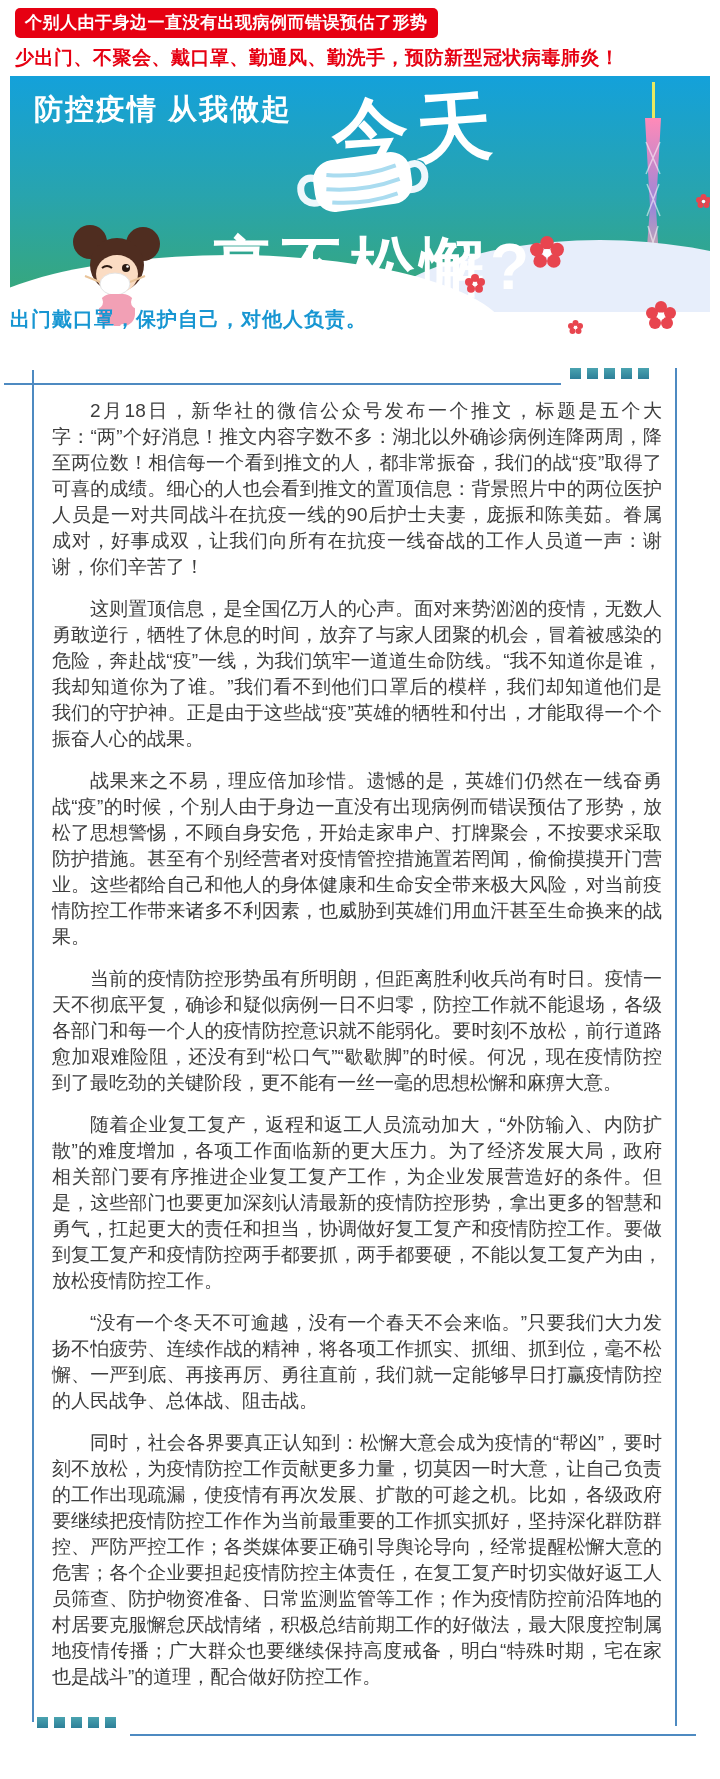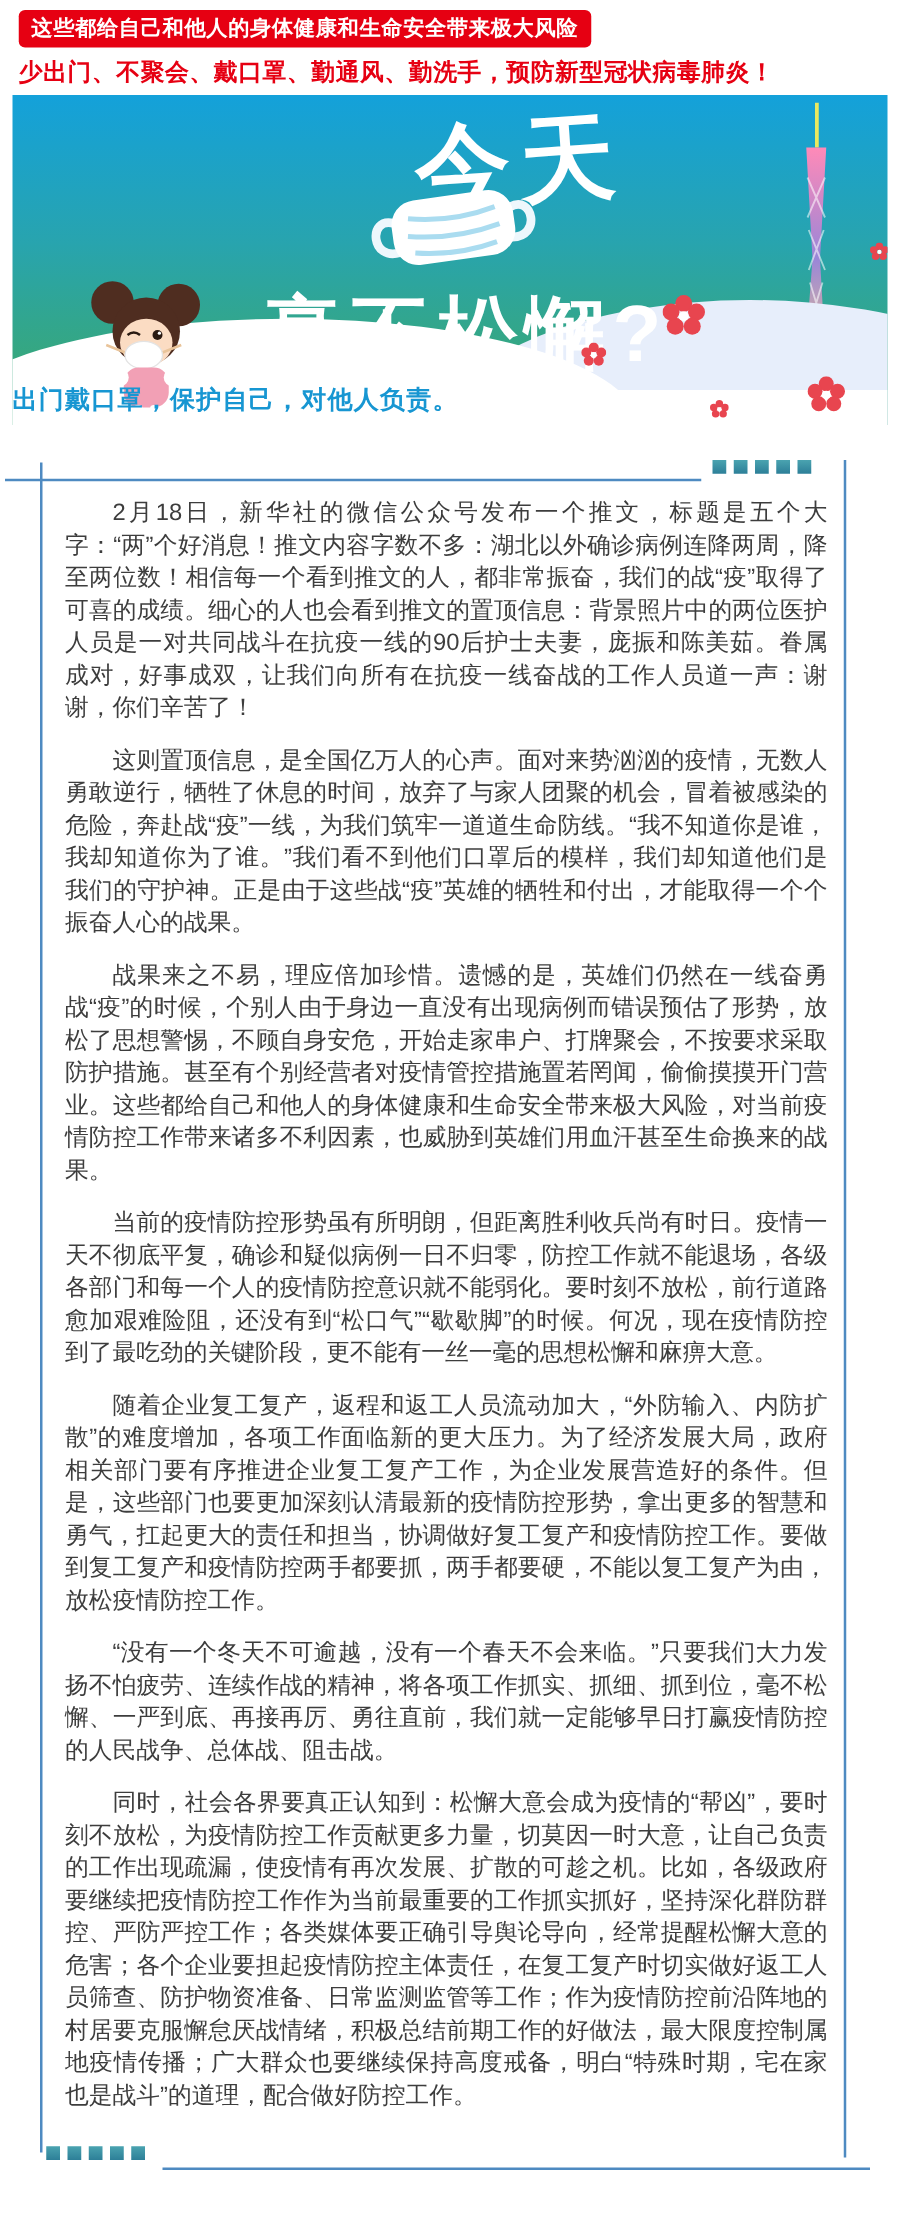--- a/index.html
+++ b/index.html
@@ -72,21 +72,21 @@
     margin:0 0 16px; text-indent:2em; text-align:justify;
     font-size:19px; line-height:26px; color:#3d3d3d;
   }
   .article p:last-child { margin-bottom:0; }
 </style>
 </head>
 <body>
 
 
 
-<div class="top-badge">这些都给自己和他人的身体健康和生命安全带来极大风险</div>
+<div class="top-badge">个别人由于身边一直没有出现病例而错误预估了形势</div>
 <div class="slogan">少出门、不聚会、戴口罩、勤通风、勤洗手，预防新型冠状病毒肺炎！</div>
 
 <div class="banner">
 
   <svg class="tower" width="54" height="232" viewBox="0 0 54 232">
     <defs>
       <linearGradient id="tg" x1="0" y1="0" x2="0" y2="1">
         <stop offset="0" stop-color="#ff8ab8"></stop>
         <stop offset="0.45" stop-color="#9a86d8"></stop>
         <stop offset="1" stop-color="#ffd479"></stop>
@@ -94,20 +94,21 @@
     </defs>
     <rect x="26" y="0" width="3" height="36" fill="#e9e960"></rect>
     <polygon points="19,36 35,36 30,125 36,232 16,232 24,125" fill="url(#tg)"></polygon>
     <path d="M20,60 L34,92 M34,60 L20,92 M21,102 L34,134 M33,102 L21,134 M22,144 L33,180 M32,144 L21,180" stroke="rgba(255,255,255,0.55)" stroke-width="1.5" fill="none"></path>
   </svg>
 
   <div class="hill-right"></div>
   <div class="hill-left"></div>
   <div class="snow-base"></div>
 
+  <div class="banner-tagline">防控疫情 从我做起</div>
   <div class="title1">今天</div>
 
   <svg class="mask-svg" width="150" height="100" viewBox="0 0 150 100">
     <path d="M28,38 C8,30 6,66 30,62" fill="none" stroke="#eef7fc" stroke-width="7"></path>
     <path d="M122,38 C142,30 144,66 120,62" fill="none" stroke="#eef7fc" stroke-width="7"></path>
     <rect x="26" y="22" width="98" height="52" rx="20" fill="#ffffff"></rect>
     <path d="M40,36 Q75,44 110,36" fill="none" stroke="#aadcf0" stroke-width="4"></path>
     <path d="M38,50 Q75,58 112,50" fill="none" stroke="#aadcf0" stroke-width="4"></path>
     <path d="M42,64 Q75,71 108,64" fill="none" stroke="#aadcf0" stroke-width="4"></path>
   </svg>

